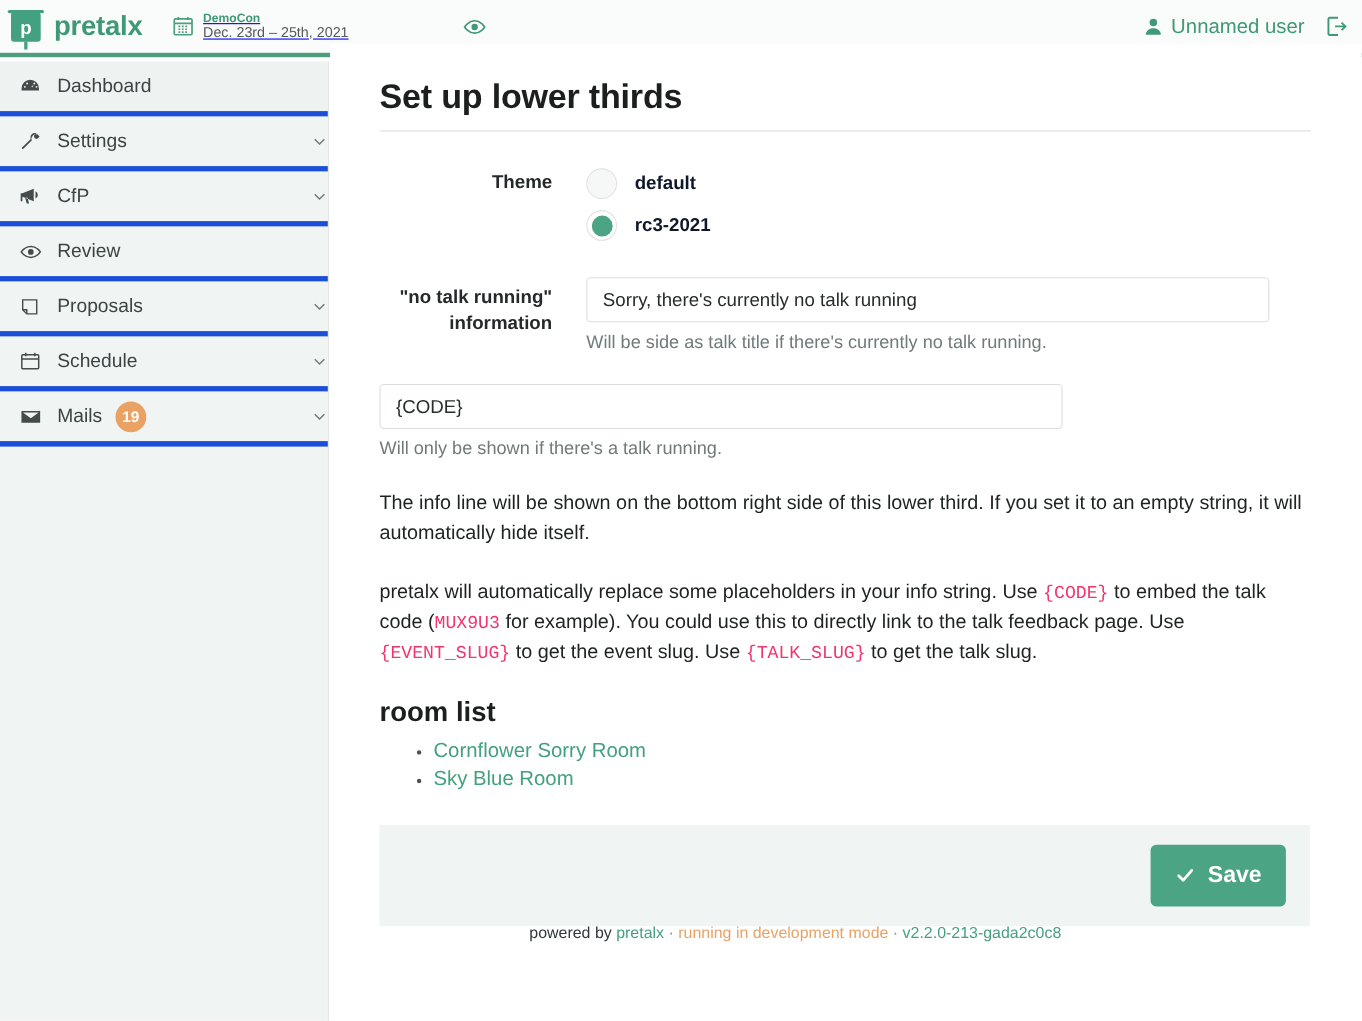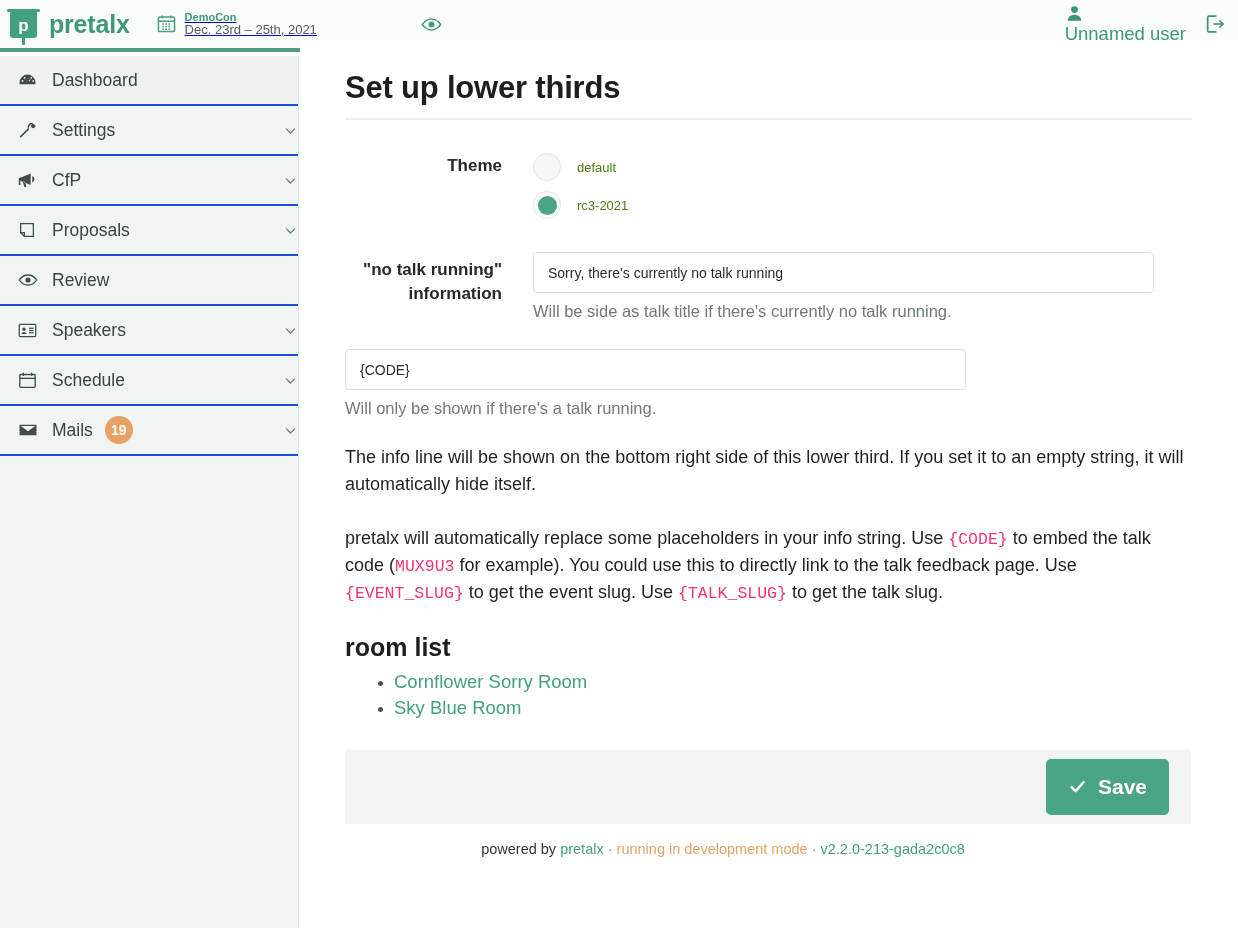--- a/index.html
+++ b/index.html
@@ -78,43 +78,42 @@
     color: #3f9976;
     display: flex; align-items: center;
   }
 
   #user-area {
     margin-left: auto; margin-right: 12px;
     display: flex; align-items: center;
     color: #3f9976;
   }
   #user-link {
-    display: flex; 
+    display: flex; align-items: center;
     color: #3f9976; text-decoration: none;
     font-size: 18.5px;
-    flex-direction: column;
   }
   #user-link .glyph { margin-right: 7px; display: flex; }
   #logout-link {
     margin-left: 18px; color: #3f9976;
     display: flex; align-items: center;
   }
 
   
   #sidebar {
     position: absolute; top: 56px; left: 0;
     width: 299px; height: 872px;
     background: #f0f4f3;
     border-right: 1px solid #e1e7e5;
   }
   .nav-item {
     height: 50px;
     display: flex; align-items: center;
     padding-left: 18px; 
-    border-bottom: 2px solid #1d4ed8;
+    border-bottom: 5px solid #1d4ed8;
     color: #3b4443;
     font-size: 17.5px;
     text-decoration: none;
     cursor: pointer;
     background: #f0f4f3;
   }
   .nav-item.active { background: #eef2f1; }
   .nav-icon {
     width: 24px; flex: 0 0 24px;
     display: flex; align-items: center; justify-content: flex-start;
@@ -192,28 +191,28 @@
     display: flex; align-items: center; justify-content: center;
     cursor: pointer;
   }
   .radio-dot.checked { background: #ffffff; }
   .radio-dot.checked::after {
     content: "";
     width: 19px; height: 19px;
     border-radius: 50%;
     background: #4ba483;
   }
-  .radio-label { font-size: 13px; color: #4d7c0f; }
+  .radio-label { font-size: 17px; color: #0f172a; font-weight: bold; }
 
   .text-input {
     width: 621px; height: 41px;
     border: 1px solid #dadfde;
     border-radius: 4px;
     padding: 0 14px;
-    font-size: 14px;
+    font-size: 17px;
     color: #272c2b;
     font-family: "Liberation Sans", sans-serif;
     background: #ffffff;
   }
   .help-text {
     font-size: 16.5px;
     color: #6f7a79;
     margin-top: 9px;
   }
 
@@ -243,21 +242,21 @@
   #roomlist li { margin: 0 0 4px 0; }
   #roomlist li::marker { color: #4b5250; font-size: 15px; }
   #roomlist a {
     color: #44a07e;
     text-decoration: none;
     font-size: 18.5px;
   }
 
   #form-footer {
     margin-top: 31px;
-    width: 846px; height: 74px;
+    width: 846px; height: 92px;
     background: #f0f4f3;
     display: flex; align-items: center; justify-content: flex-end;
     padding-right: 22px;
   }
   #save-button {
     background: #4ba483;
     border: none;
     border-radius: 5px;
     color: #ffffff;
     font-size: 21px;
@@ -376,61 +375,43 @@
     <span class="nav-label">CfP</span>
     <span class="nav-caret">
       <svg viewBox="0 0 24 24" width="15" height="15" fill="none" stroke="currentColor" stroke-width="2.1">
           <path d="M5 9l7 7 7-7"></path>
         </svg>
     </span>
   </a>
 
   <a class="nav-item" href="#">
     <span class="nav-icon">
+      <svg viewBox="0 0 24 24" width="20" height="20" fill="none" stroke="currentColor" stroke-width="1.6">
+        <path d="M1.6 12S5.5 6 12 6s10.4 6 10.4 6S18.5 18 12 18 1.6 12 1.6 12Z"></path>
+        <circle cx="12" cy="12" r="3.1" fill="currentColor" stroke="none"></circle>
+      </svg>
+    </span>
+    <span class="nav-label">Review</span>
+  </a>
+
+  <a class="nav-item" href="#">
+    <span class="nav-icon">
       <svg viewBox="0 0 24 24" width="18" height="18" fill="none" stroke="currentColor" stroke-width="1.7">
         <path d="M3.5 3.5h17v17h-12l-5-5z"></path>
         <path d="M8.5 20.5v-5h-5"></path>
       </svg>
     </span>
     <span class="nav-label">Proposals</span>
     <span class="nav-caret">
       <svg viewBox="0 0 24 24" width="15" height="15" fill="none" stroke="currentColor" stroke-width="2.1">
           <path d="M5 9l7 7 7-7"></path>
         </svg>
     </span>
   </a>
 
-  <a class="nav-item" href="#">
-    <span class="nav-icon">
-      <svg viewBox="0 0 24 24" width="20" height="20" fill="none" stroke="currentColor" stroke-width="1.6">
-        <path d="M1.6 12S5.5 6 12 6s10.4 6 10.4 6S18.5 18 12 18 1.6 12 1.6 12Z"></path>
-        <circle cx="12" cy="12" r="3.1" fill="currentColor" stroke="none"></circle>
-      </svg>
-    </span>
-    <span class="nav-label">Review</span>
-  </a>
-
-  <a class="nav-item" href="#">
-    <span class="nav-icon">
-      <svg viewBox="0 0 24 24" width="19" height="19" fill="none" stroke="currentColor" stroke-width="1.6">
-        <rect x="1.6" y="4.4" width="20.8" height="15.2" rx="1.2"></rect>
-        <circle cx="7.6" cy="10.4" r="2.1" fill="currentColor" stroke="none"></circle>
-        <path d="M4.2 16.4c.5-1.7 1.9-2.6 3.4-2.6s2.9.9 3.4 2.6z" fill="currentColor" stroke="none"></path>
-        <line x1="14" y1="9.2" x2="19.6" y2="9.2"></line>
-        <line x1="14" y1="12" x2="19.6" y2="12"></line>
-        <line x1="14" y1="14.8" x2="19.6" y2="14.8"></line>
-      </svg>
-    </span>
-    <span class="nav-label">Speakers</span>
-    <span class="nav-caret">
-      <svg viewBox="0 0 24 24" width="15" height="15" fill="none" stroke="currentColor" stroke-width="2.1">
-          <path d="M5 9l7 7 7-7"></path>
-        </svg>
-    </span>
-  </a>
 
   <a class="nav-item" href="#">
     <span class="nav-icon">
       <svg viewBox="0 0 24 24" width="19" height="19" fill="none" stroke="currentColor" stroke-width="1.7">
         <rect x="2.3" y="4.4" width="19.4" height="16.2" rx="1.2"></rect>
         <line x1="2.3" y1="9.3" x2="21.7" y2="9.3"></line>
         <path d="M6.8 2.2v4"></path>
           <path d="M17.2 2.2v4"></path>
       </svg>
     </span>

